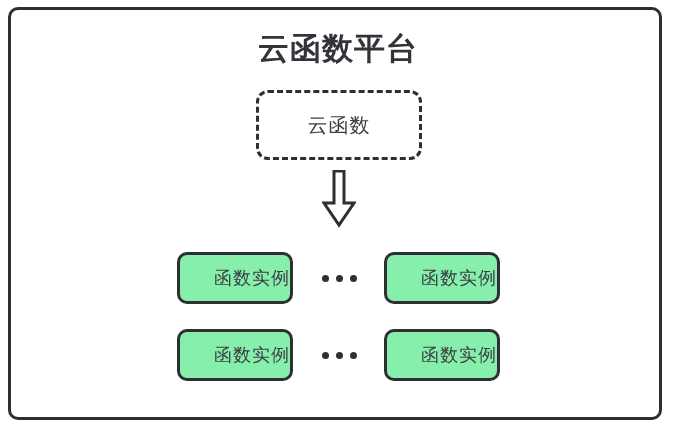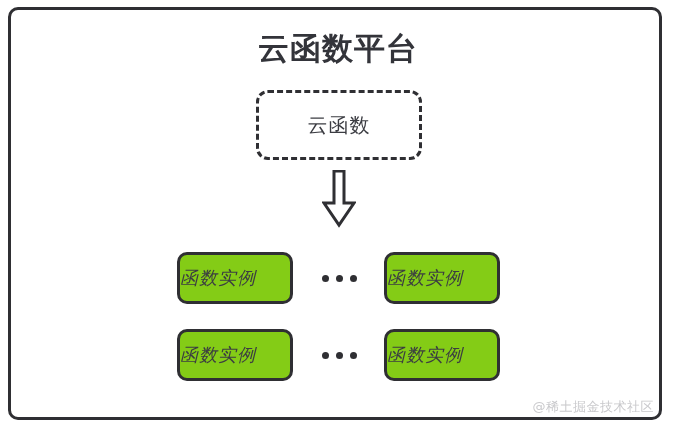--- a/index.html
+++ b/index.html
@@ -73,25 +73,24 @@
     top: 170px;
     width: 34px;
     height: 58px;
   }
   
   .instance-box {
     position: absolute;
     box-sizing: border-box;
     border: 3px solid #2f2f33;
     border-radius: 10px;
-    background: #84cc16;
+    background: #86efac;
     display: flex;
     align-items: center;
-    justify-content: flex-start;
-    font-style: italic;
+    justify-content: flex-end;
   }
   .instance-box .box-label {
     font-size: 18px;
     color: #3b3c42;
     letter-spacing: 1px;
     white-space: nowrap;
   }
   .row-1 { top: 252px; height: 52px; }
   .row-2 { top: 329px; height: 52px; }
   .col-left  { left: 177px; width: 116px; }
@@ -164,15 +163,14 @@
   <div class="ellipsis-dots row-2-dots">
     <span class="dot"></span>
     <span class="dot"></span>
     <span class="dot"></span>
   </div>
 
   <div class="instance-box row-2 col-right">
     <span class="box-label">函数实例</span>
   </div>
 
-  <div id="watermark">@稀土掘金技术社区</div>
 
 </div>
 
 </body></html>

